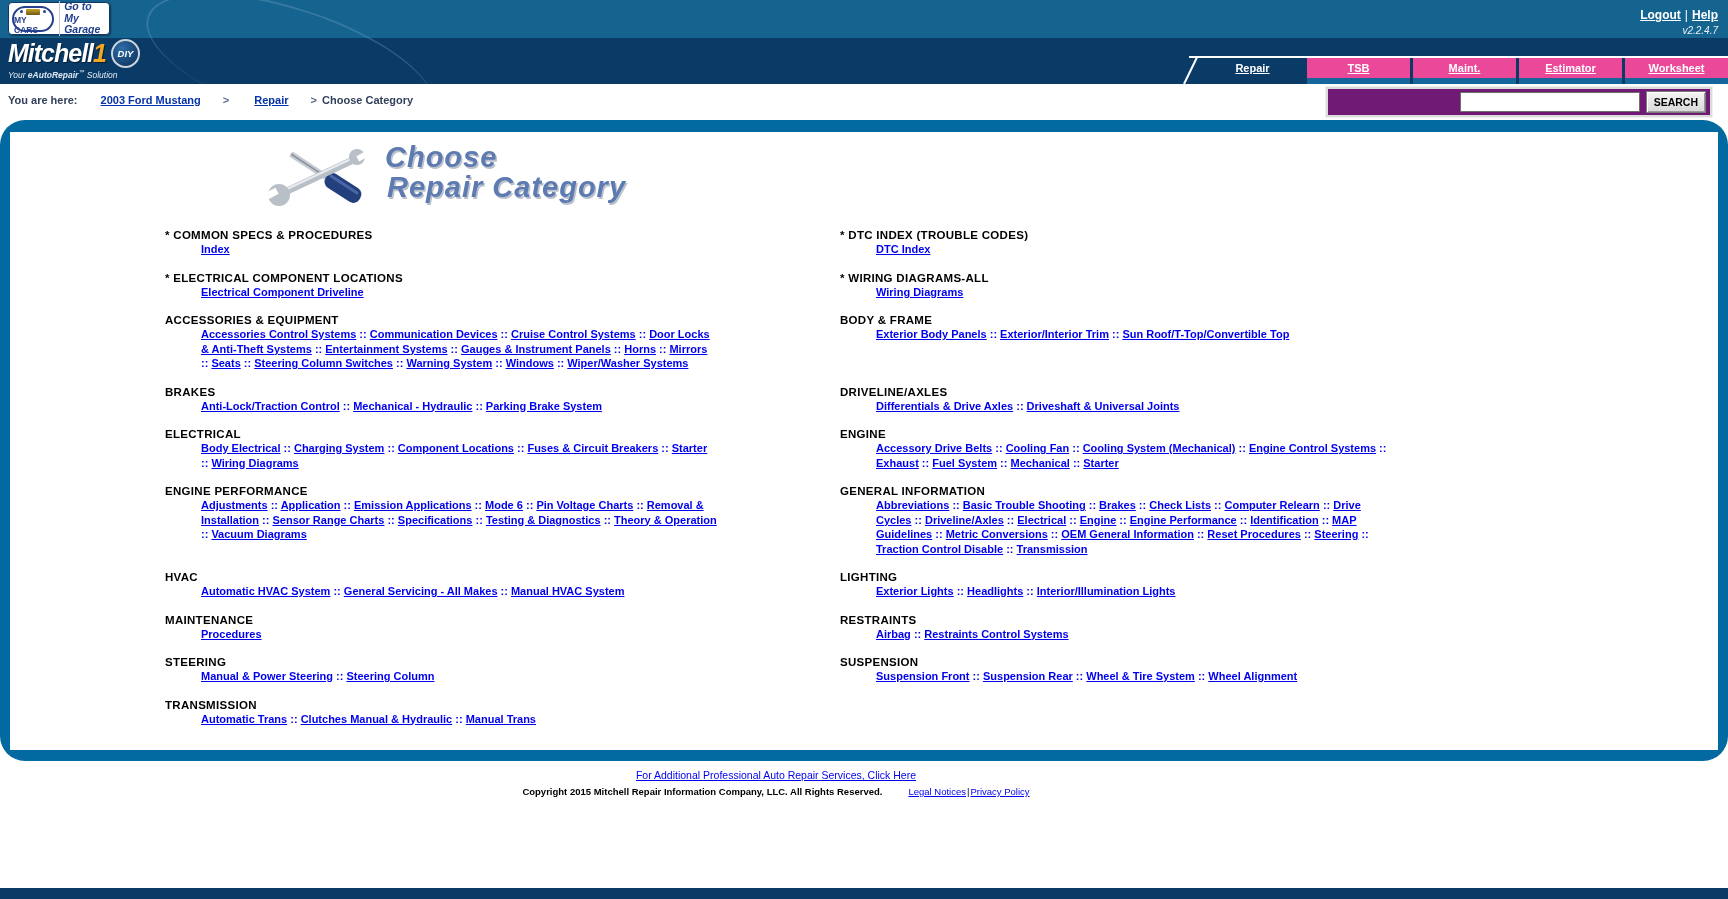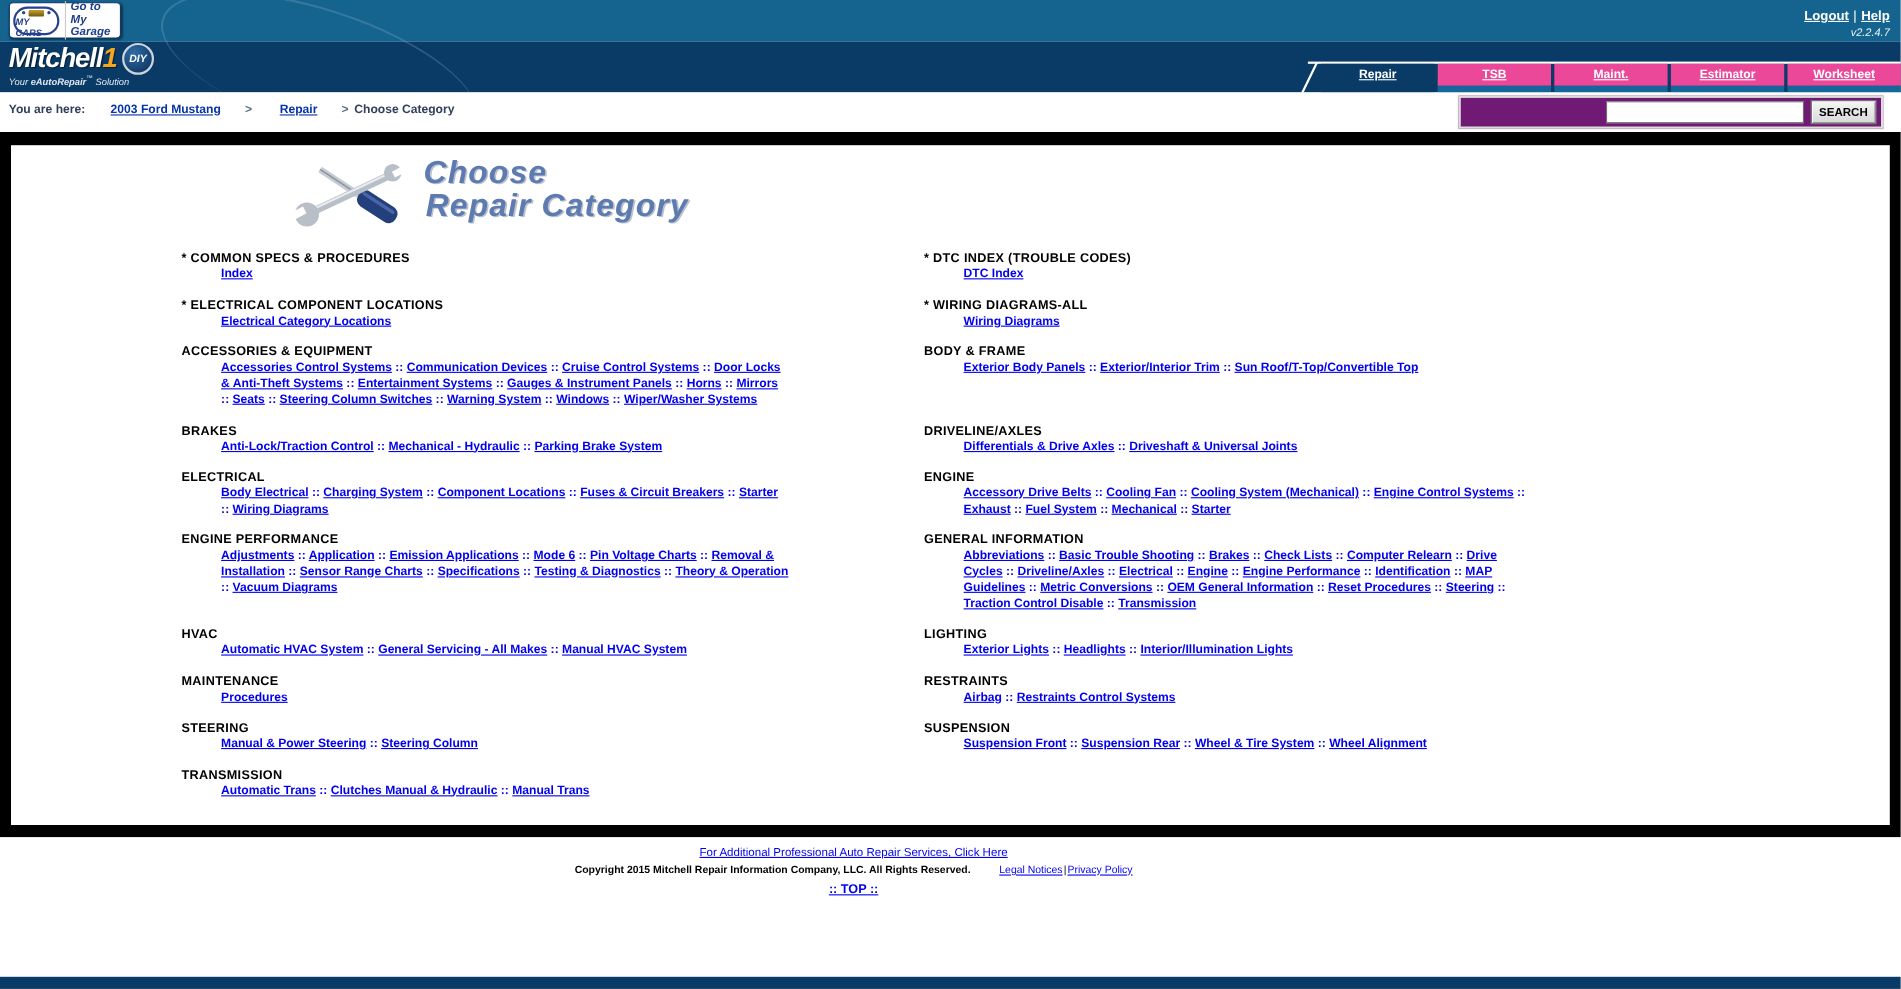--- a/index.html
+++ b/index.html
@@ -16,21 +16,20 @@
   .mycars-btn {
     position:absolute; left:8px; top:2px; width:102px; height:33px;
     background:#fff; border:1px solid #12376b; border-radius:4px;
     box-shadow:1px 1px 2px rgba(0,0,0,.45);
     display:flex; align-items:center; padding:2px 4px 2px 3px; cursor:pointer;
   }
   .plate {
     width:46px; height:26px; border:2px solid #27418e; border-radius:13px;
     display:flex; flex-direction:column; align-items:center; justify-content:flex-start;
     padding-top:1px;
-    font-style:italic;
   }
   .plate-top { display:flex; align-items:center; gap:3px; height:7px; }
   .plate-screw { width:3px; height:3px; border-radius:50%; background:#27418e; }
   .plate-img { width:14px; height:6px; background:linear-gradient(#caa22a,#6b5a14); border-radius:1px; }
   .plate-text { font-size:8.5px; font-weight:bold; color:#27418e; letter-spacing:0px; line-height:10px; }
   .garage-text {
     margin-left:5px; padding-left:4px; border-left:1px solid #c9c9c9;
     font-size:10.5px; font-weight:bold; font-style:italic; color:#1f3e8c; line-height:11.5px;
     white-space:pre-line;
   }
@@ -97,21 +96,21 @@
   }
   .search-input { width:180px; height:20px; border:1px solid #6f6f6f; font-size:12px; padding:0 3px; }
   .search-btn {
     height:22px; padding:0 7px; background:linear-gradient(#f4f4f4,#d9d9d9);
     border:1px solid #7b7b7b; box-shadow:inset 1px 1px 0 #fff, inset -1px -1px 0 #9a9a9a;
     font-family:"Liberation Sans", sans-serif; font-size:10.5px; font-weight:bold; color:#000;
     cursor:pointer;
   }
 
   
-  .frame { background:#000000; padding:12px 10px 11px 10px; }
+  .frame { background:#0369a1; padding:12px 10px 11px 10px;border-radius:25px; }
   .panel { background:#ffffff; min-height:600px; padding-bottom:14px; }
 
   .title-block { display:flex; align-items:flex-start; padding:14px 0 0 255px; height:76px; }
   .tools-icon { flex:0 0 auto; }
   .title-text { margin-left:14px; margin-top:-4px; }
   .title-line {
     font-size:29px; font-weight:bold; font-style:italic; color:#5d7bb0;
     letter-spacing:1px; line-height:30px;
     text-shadow:1.5px 1.5px 0 rgba(25,45,85,0.3);
   }
@@ -222,21 +221,21 @@
         <div class="cat-cell">
           <div class="cat-heading">* COMMON SPECS &amp; PROCEDURES</div>
           <div class="cat-links"><a class="cat-link">Index</a></div>
         </div>
         <div class="cat-cell">
           <div class="cat-heading">* DTC INDEX (TROUBLE CODES)</div>
           <div class="cat-links"><a class="cat-link">DTC Index</a></div>
         </div>
         <div class="cat-cell">
           <div class="cat-heading">* ELECTRICAL COMPONENT LOCATIONS</div>
-          <div class="cat-links"><a class="cat-link">Electrical Category Locations</a></div>
+          <div class="cat-links"><a class="cat-link">Electrical Component Driveline</a></div>
         </div>
         <div class="cat-cell">
           <div class="cat-heading">* WIRING DIAGRAMS-ALL</div>
           <div class="cat-links"><a class="cat-link">Wiring Diagrams</a></div>
         </div>
         <div class="cat-cell">
           <div class="cat-heading">ACCESSORIES &amp; EQUIPMENT</div>
           <div class="cat-links"><a class="cat-link">Accessories Control Systems</a><span class="link-sep"> :: </span><a class="cat-link">Communication Devices</a><span class="link-sep"> :: </span><a class="cat-link">Cruise Control Systems</a><span class="link-sep"> :: </span><a class="cat-link">Door Locks &amp; Anti-Theft Systems</a><span class="link-sep"> :: </span><a class="cat-link">Entertainment Systems</a><span class="link-sep"> :: </span><a class="cat-link">Gauges &amp; Instrument Panels</a><span class="link-sep"> :: </span><a class="cat-link">Horns</a><span class="link-sep"> :: </span><a class="cat-link">Mirrors</a><span class="link-sep"> :: </span><a class="cat-link">Seats</a><span class="link-sep"> :: </span><a class="cat-link">Steering Column Switches</a><span class="link-sep"> :: </span><a class="cat-link">Warning System</a><span class="link-sep"> :: </span><a class="cat-link">Windows</a><span class="link-sep"> :: </span><a class="cat-link">Wiper/Washer Systems</a></div>
         </div>
         <div class="cat-cell">
@@ -298,16 +297,15 @@
         <div class="cat-cell"></div>
       </div>
   </div>
 </div>
 
 <div class="footer">
   <div class="promo"><a>For Additional Professional Auto Repair Services, Click Here</a></div>
   <div class="copyline">
     <span>Copyright 2015 Mitchell Repair Information Company, LLC.  All Rights Reserved.</span><span class="gap"></span><a>Legal Notices</a><span class="bar">|</span><a>Privacy Policy</a>
   </div>
-  <div class="toplink"><a>:: TOP ::</a></div>
 </div>
 
 <div class="bottombar"></div>
 
 </body></html>

